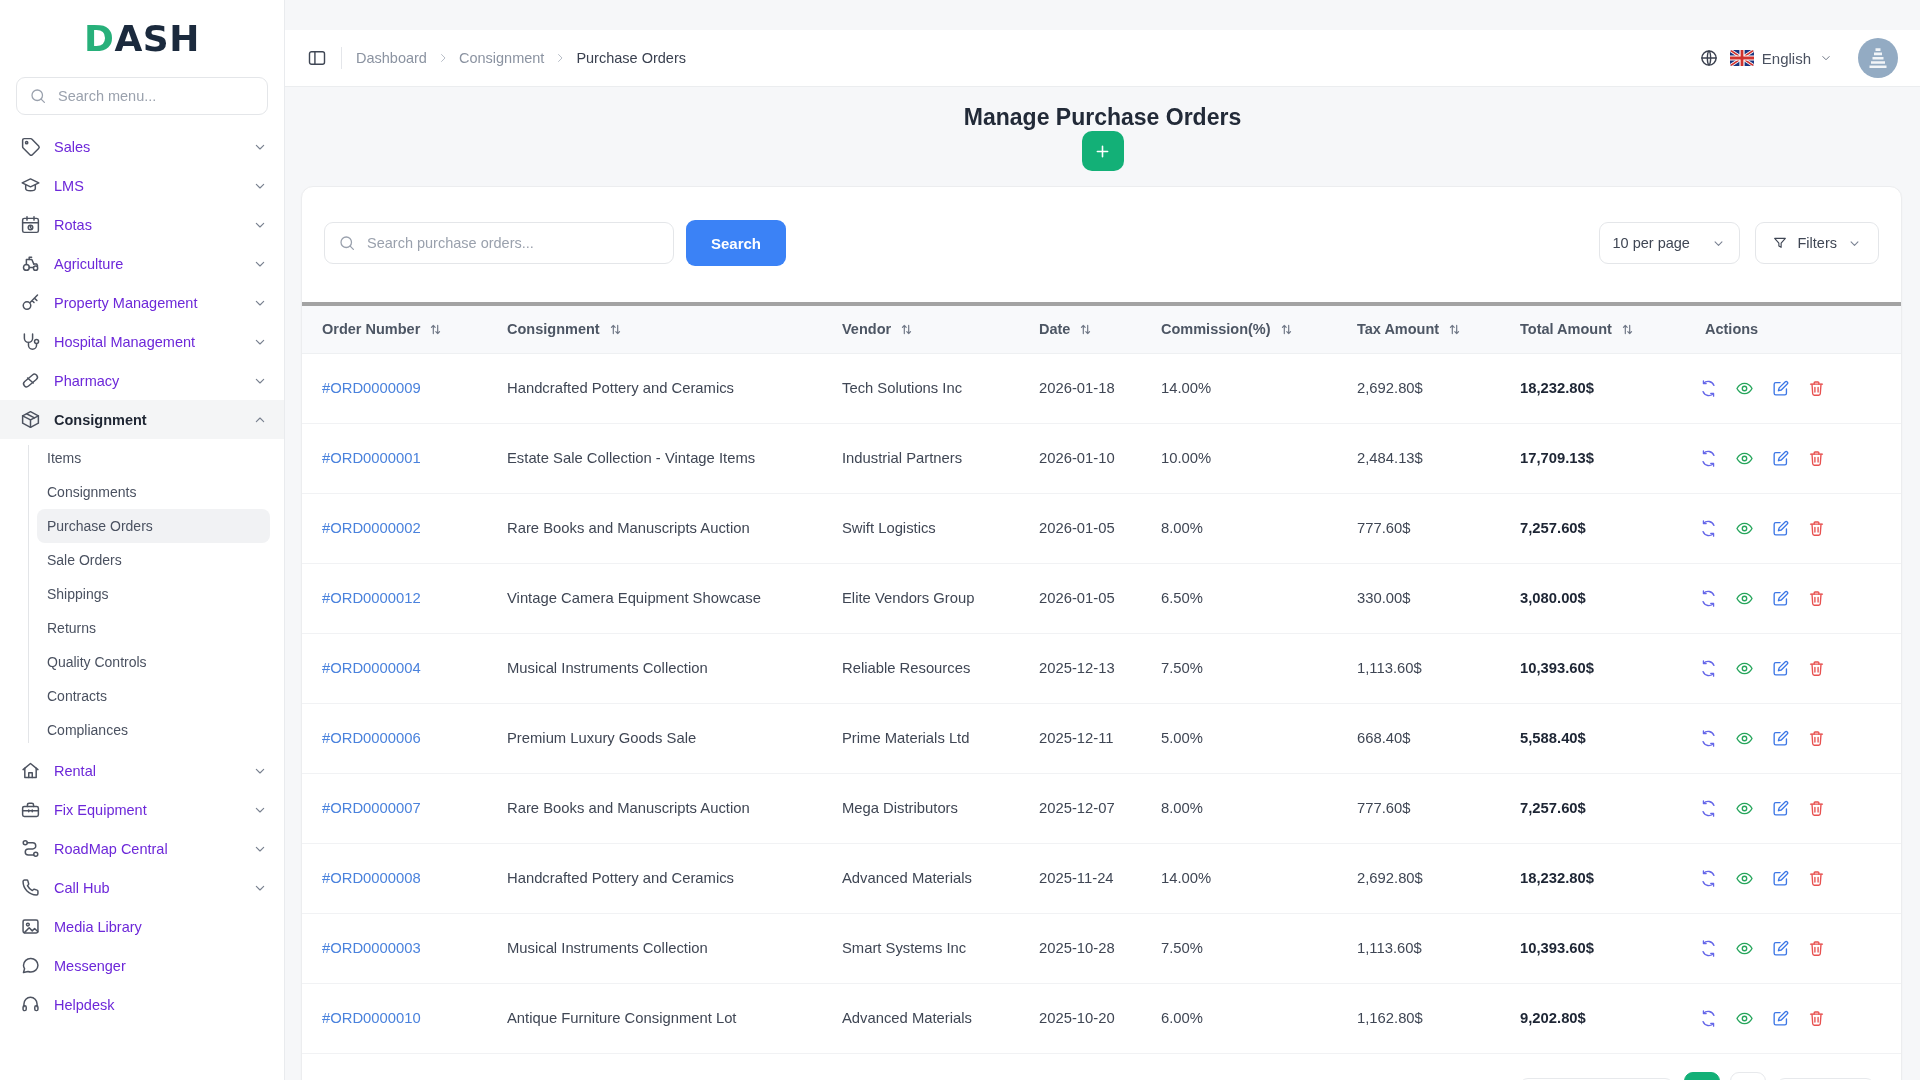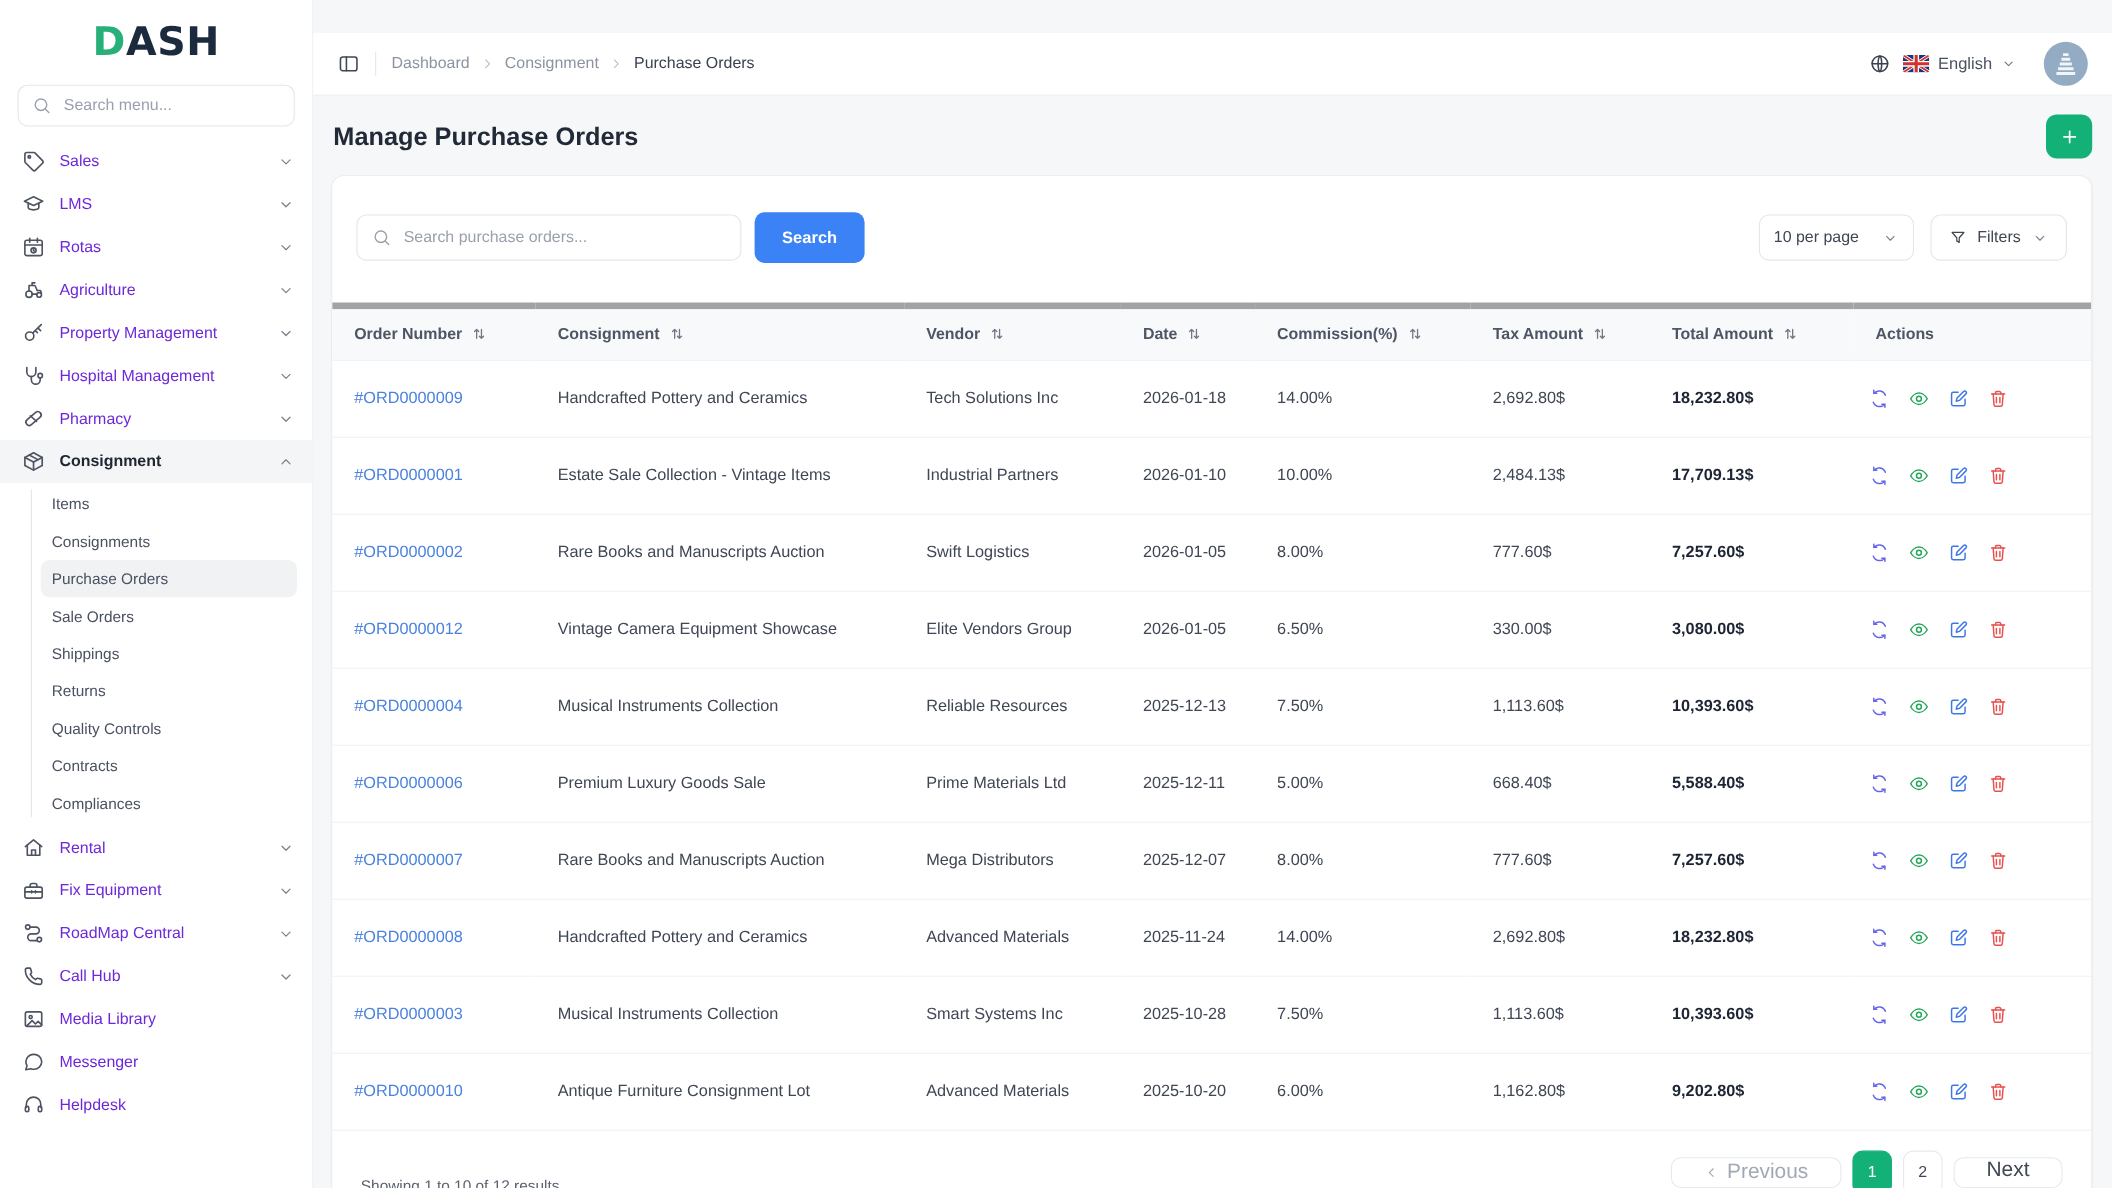--- a/index.html
+++ b/index.html
@@ -45,40 +45,40 @@
   .crumb-current { color:#3a4150; }
   .topbar-right { margin-left:auto; display:flex; align-items:center; gap:11px; }
   .globe-btn { border:none; background:none; padding:0; color:#3c4250; cursor:pointer; }
   .globe-btn .ic { width:20px; height:20px; }
   .lang-select { display:flex; align-items:center; gap:8px; cursor:pointer; color:#4a5160; font-size:15px; }
   .flag { width:24px; height:16px; border-radius:2.5px; overflow:hidden; display:block; }
   .lang-select .chev .ic { width:14px; height:14px; color:#6d7584; }
   .avatar { width:40px; height:40px; border-radius:50%; background:#93abc3; margin-left:14px; cursor:pointer; overflow:hidden; flex:none; }
 
   .content { flex:1; padding:17px 18px 0 16px; display:flex; flex-direction:column; }
-  .page-head { display:flex; align-items:center; justify-content:space-between; padding:0 0 15px 2px; }
+  .page-head { display:flex; align-items:center; justify-content:space-between; padding:0 0 15px 2px;flex-direction:column; }
   .page-title { margin:0; font-size:23px; font-weight:700; color:#222a38; }
   .add-btn { width:42px; height:40px; border:none; border-radius:10px; background:#13b077; color:#fff; display:flex; align-items:center; justify-content:center; cursor:pointer; }
   .add-btn .ic { width:19px; height:19px; stroke-width:2; }
 
   .card { background:#fff; border:1px solid #ecedef; border-radius:12px; box-shadow:0 1px 2px rgba(16,24,40,.04); height:942px; display:flex; flex-direction:column; overflow:hidden; }
   .toolbar { display:flex; align-items:center; padding:33px 22px 36px; }
   .po-search { width:350px; height:42px; border:1px solid #e4e6e9; border-radius:9px; display:flex; align-items:center; gap:9px; padding:0 13px; color:#9aa1ad; }
   .po-search .ic { width:18px; height:18px; }
   .po-search input { border:none; outline:none; flex:1; font-size:14.5px; color:#374151; }
   .po-search input::placeholder { color:#9aa1ad; }
   .btn-search { height:46px; margin-left:12px; padding:0 25px; border:none; border-radius:9px; background:#3b82f6; color:#fff; font-size:15px; font-weight:600; font-family:inherit; cursor:pointer; }
   .toolbar-right { margin-left:auto; display:flex; gap:15px; }
   .pp-select { height:42px; min-width:141px; border:1px solid #e4e6e9; border-radius:9px; display:flex; align-items:center; justify-content:space-between; gap:18px; padding:0 13px; font-size:14.5px; color:#3f4654; cursor:pointer; background:#fff; }
   .pp-select .ic, .btn-filters .chev .ic { width:15px; height:15px; color:#7a8292; }
   .btn-filters { height:42px; border:1px solid #e4e6e9; border-radius:9px; display:flex; align-items:center; gap:10px; padding:0 16px; font-size:14.5px; color:#3f4654; cursor:pointer; background:#fff; }
   .btn-filters .funnel .ic { width:16px; height:16px; color:#3f4654; }
 
   table { width:100%; border-collapse:collapse; font-size:14.8px; table-layout:fixed; }
-  thead th { background:#f8f9fb; border-top:6px solid #a3a3a3; border-bottom:1px solid #eef0f2; height:49px; text-align:center; padding:0 4px 0 20px; color:#4d5664; font-weight:700; font-size:14.5px; }
+  thead th { background:#f8f9fb; border-top:4px solid #a3a3a3; border-bottom:1px solid #eef0f2; height:49px; text-align:center; padding:0 4px 0 20px; color:#4d5664; font-weight:700; font-size:14.5px; }
   thead th .th-inner { display:flex; align-items:center; gap:8px; }
   .sort { width:15px; height:15px; color:#6f7786; stroke-width:1.9; flex:none; }
   tbody td { height:70px; border-bottom:1px solid #f1f2f4; padding:0 4px 0 20px; color:#3f4654; overflow:hidden; white-space:nowrap; }
   .order-link { color:#4a82dd; text-decoration:none; cursor:pointer; }
   .c-total { font-weight:700; color:#1d2534; }
   .c-actions { padding-left:14px !important; }
   .actions { display:flex; align-items:center; gap:17px; }
   .act { border:none; background:none; padding:0; cursor:pointer; }
   .act .ic { width:19px; height:19px; }
   .a-refresh { color:#6466e9; }

